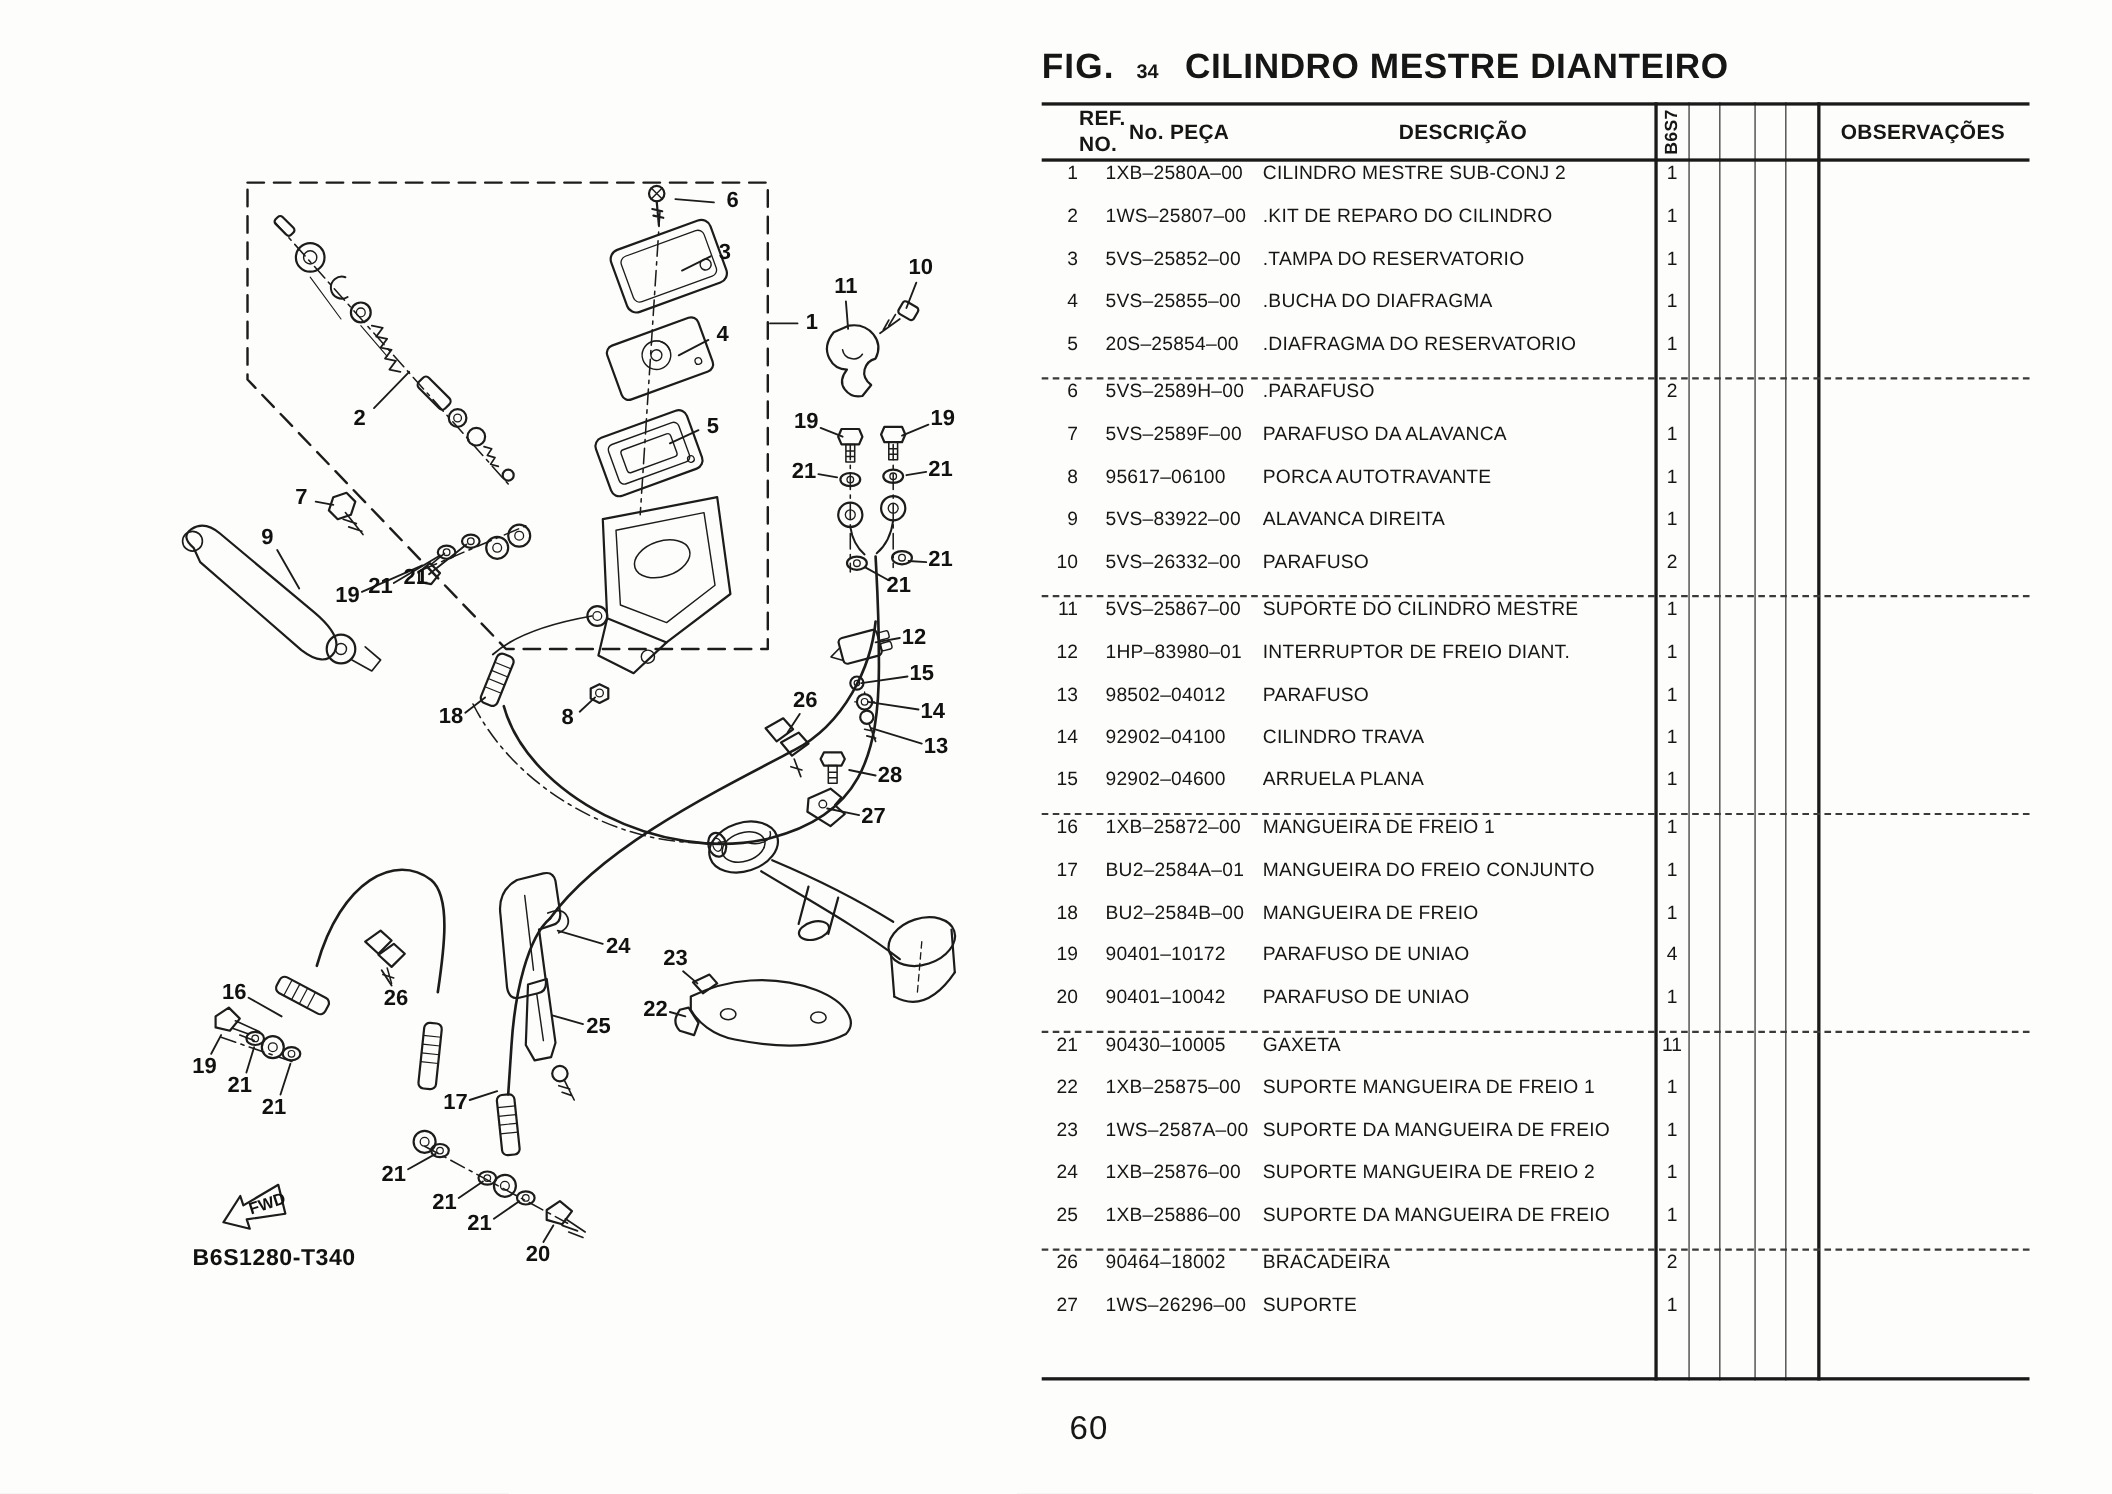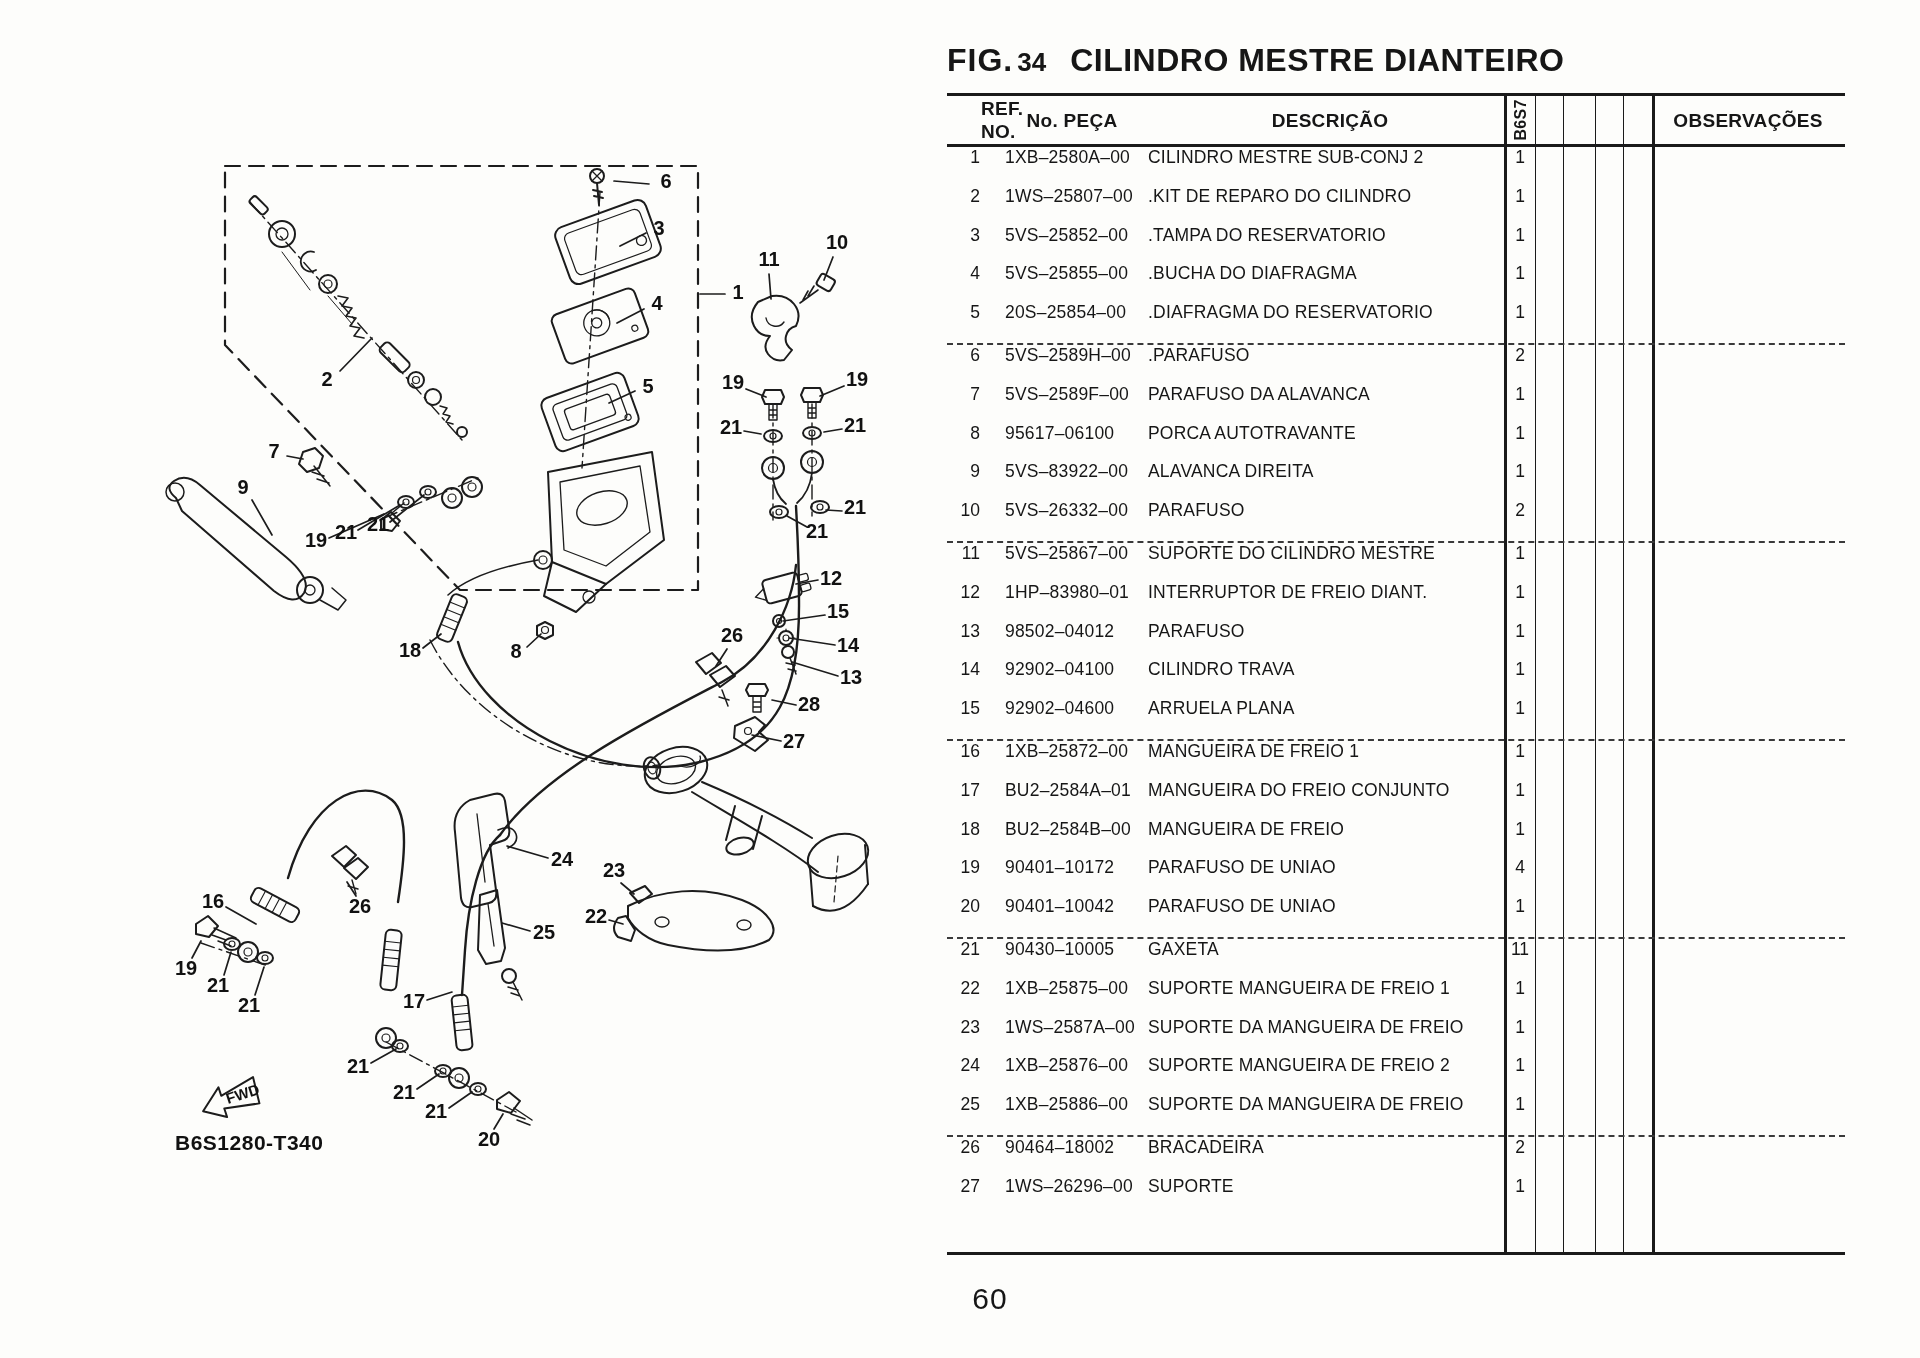--- a/index.html
+++ b/index.html
@@ -1,21 +1,21 @@
 <!DOCTYPE html>
 <html><head>
 <meta charset="utf-8">
 <style>
   html,body{margin:0;padding:0;background:#e8e8e8;}
   .page{position:relative;width:1920px;height:1358px;background:#fdfdfb;overflow:hidden;
         font-family:"Liberation Sans",sans-serif;color:#161616;}
   
   .fig-title{position:absolute;left:947px;top:42px;white-space:nowrap;}
   .fig-title .fig{font-size:32px;font-weight:bold;letter-spacing:1px;}
-  .fig-title .num{font-size:26px;font-weight:bold;margin-left:4px;}
+  .fig-title .num{font-size:18px;font-weight:bold;margin-left:20px;}
   .fig-title .ttl{font-size:32px;font-weight:bold;margin-left:24px;letter-spacing:.5px;}
   
   .hline{position:absolute;background:#1a1a1a;}
   .vline{position:absolute;background:#1a1a1a;}
   .dashline{position:absolute;border-top:2px dashed #3a3a3a;height:0;background:none;}
   
   .th{position:absolute;font-weight:bold;font-size:19px;letter-spacing:.3px;}
   .th.center{transform:translateX(-50%);}
   .th-refno{line-height:23px;margin-left:32px;}
   .th-model{transform:translate(-50%,-50%) rotate(-90deg);font-size:16px;font-weight:bold;}

